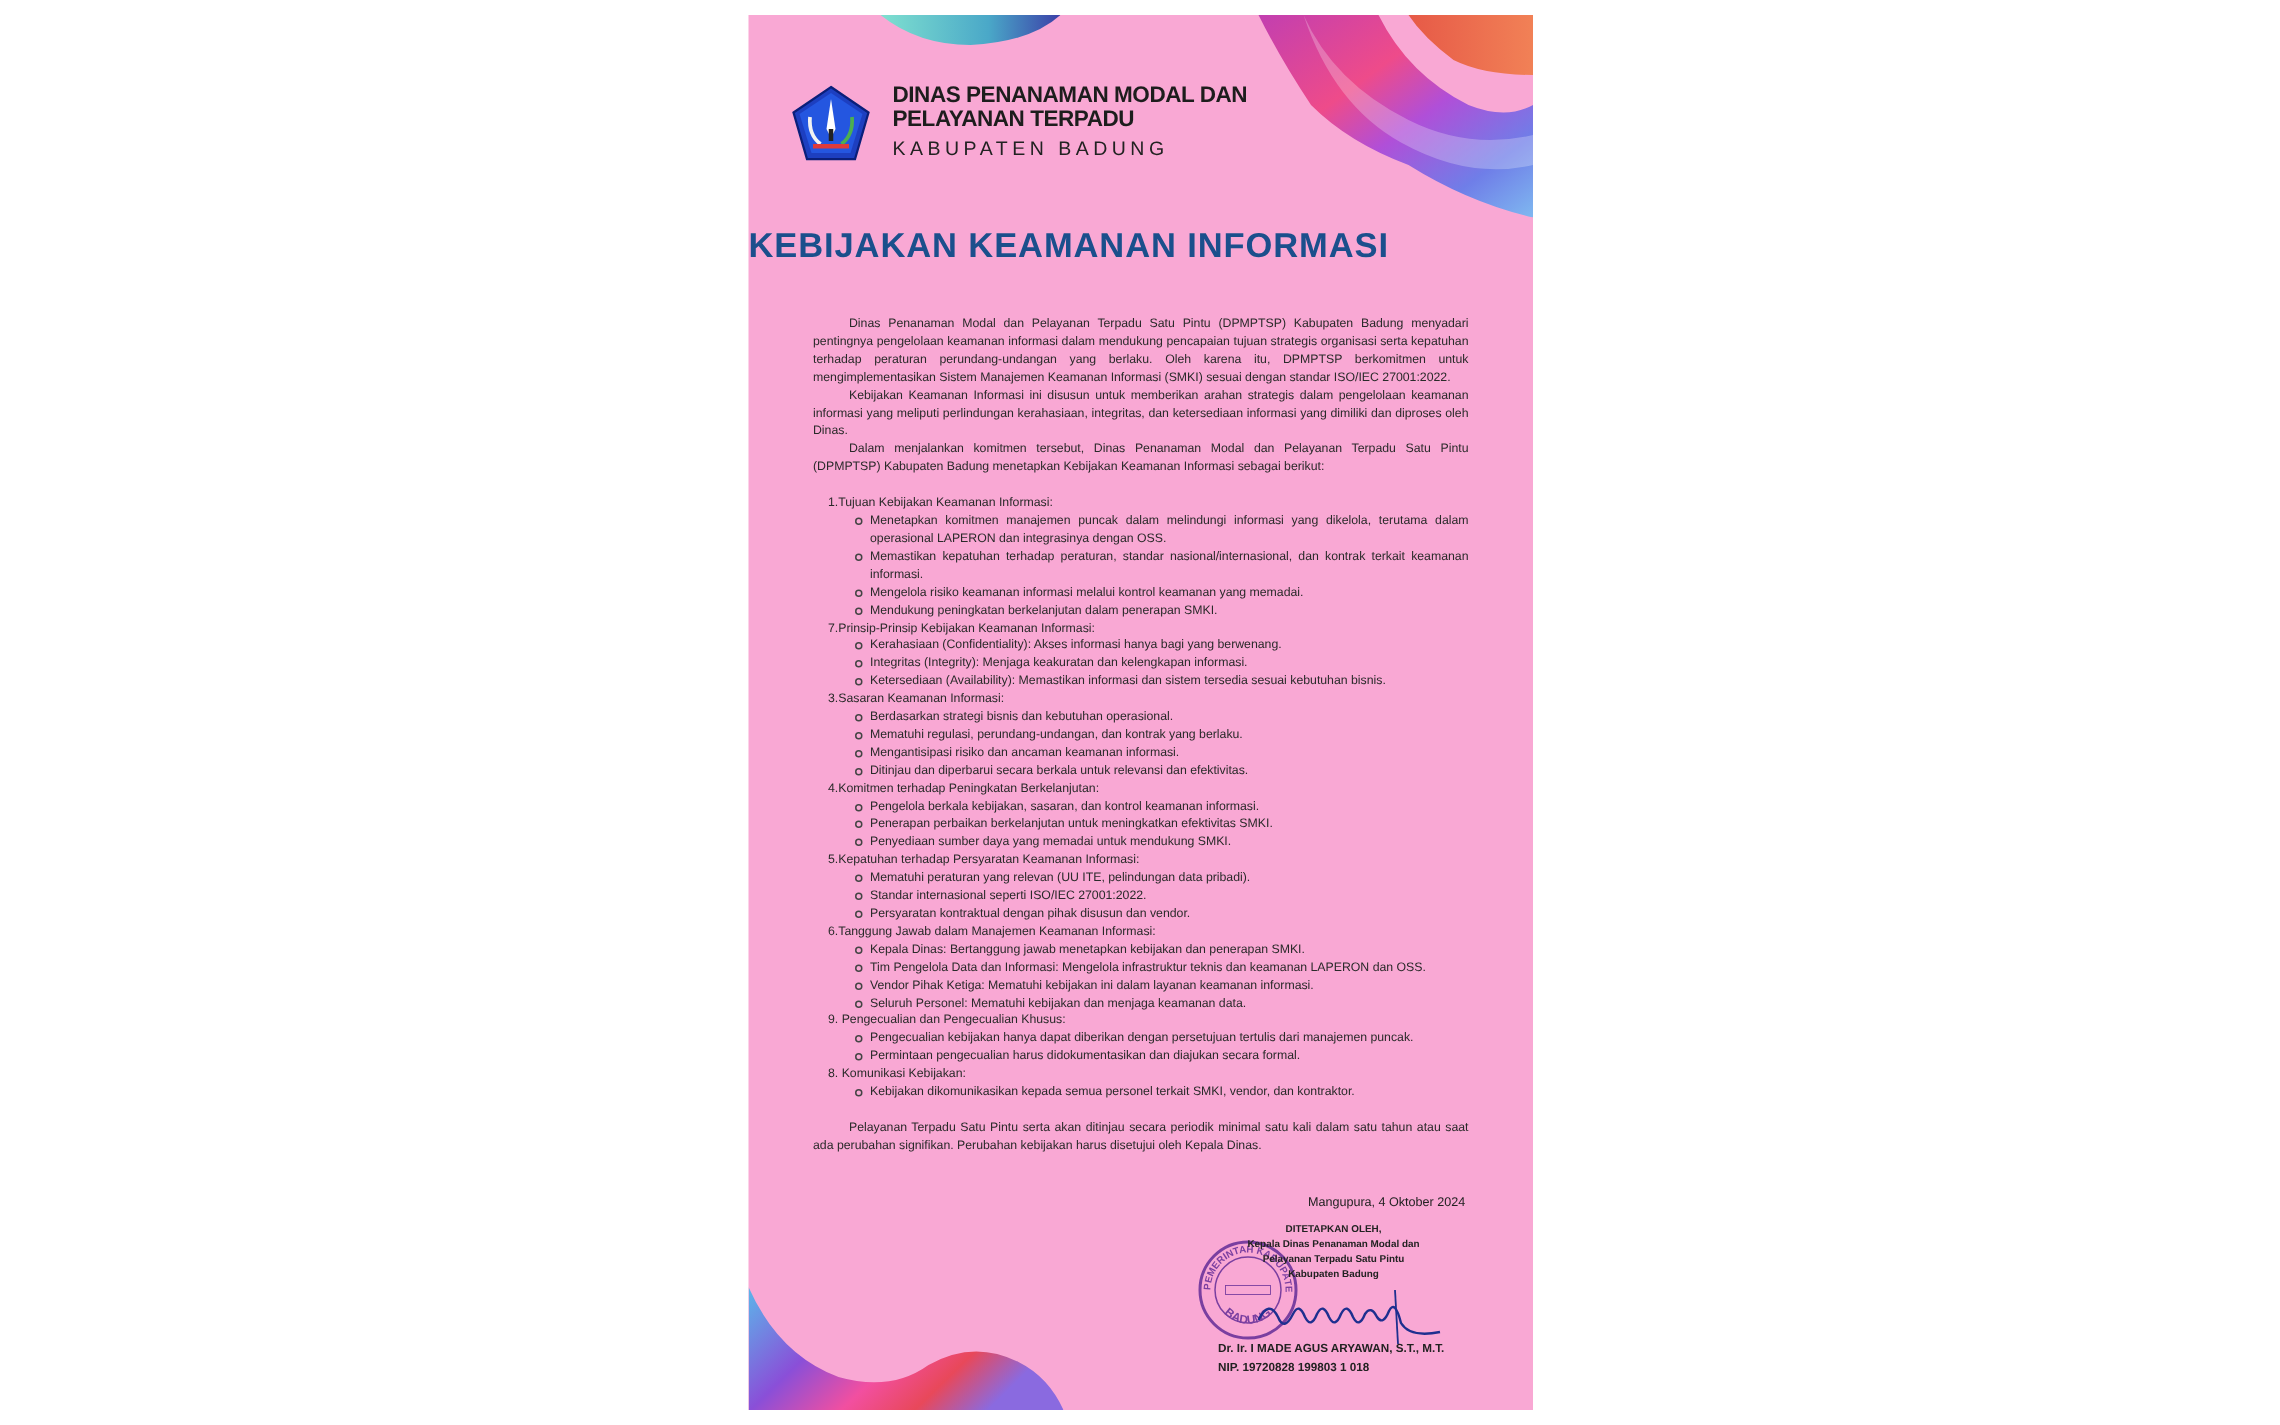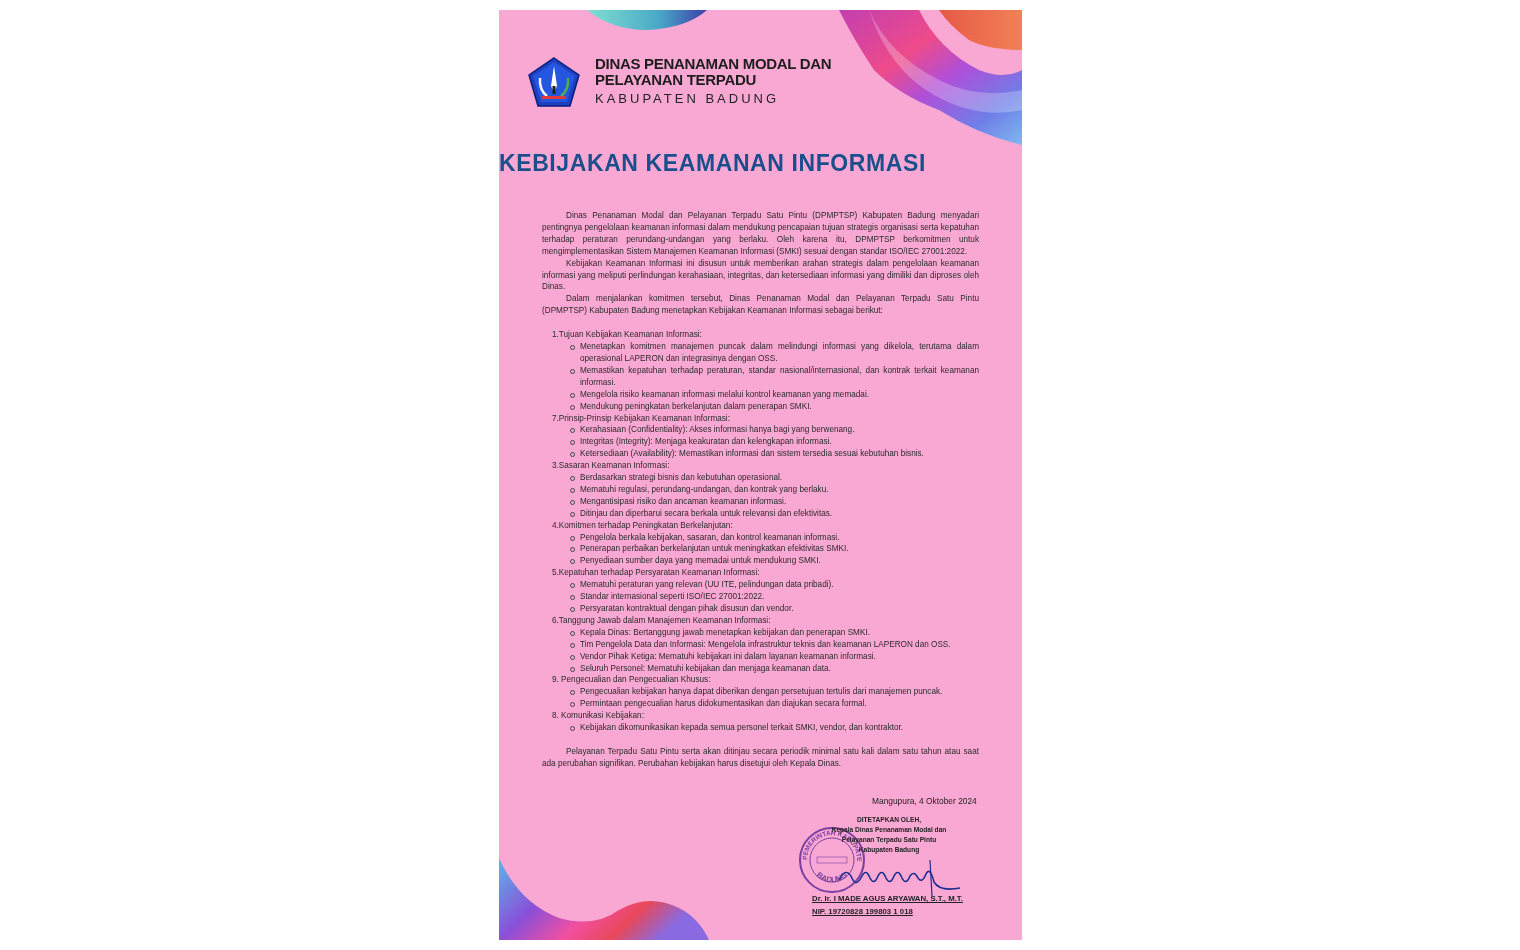--- a/index.html
+++ b/index.html
@@ -16,21 +16,21 @@
   .body ol{margin:0 0 0 0;padding:0 0 0 10px;list-style:none;}
   .body ol li.sec{margin:0;}
   .body ul{margin:0;padding:0 0 0 18px;list-style:none;}
   .body ul li{position:relative;padding-left:10px;text-align:justify;}
   .body ul li:before{content:"";position:absolute;left:0;top:4px;width:3px;height:3px;border:1px solid #444;border-radius:50%;}
   .gap{height:12px;}
   .date{position:absolute;left:330px;top:786px;font-size:8.4px;color:#222;margin-left:43px;}
   .sign{position:absolute;left:300px;top:805px;width:180px;text-align:center;font-size:6.6px;line-height:10px;font-weight:bold;color:#222;}
   .stamp{position:absolute;left:298px;top:815px;width:70px;height:70px;}
   .sigline{position:absolute;left:335px;top:848px;width:130px;height:40px;}
-  .sname{position:absolute;left:313px;top:882px;font-size:7.8px;font-weight:bold;color:#222;line-height:13px;text-decoration:underline;}
+  .sname{position:absolute;left:313px;top:882px;font-size:7.8px;font-weight:bold;color:#222;line-height:13px;}
 </style>
 </head>
 <body>
 
 <div class="page">
 
   <svg class="swirl" style="left:88px;top:0;" width="120" height="22" viewBox="0 0 120 22">
     <defs>
         <linearGradient id="gtl" x1="0" x2="1">
           <stop offset="0" stop-color="#7fe0d0"></stop>

